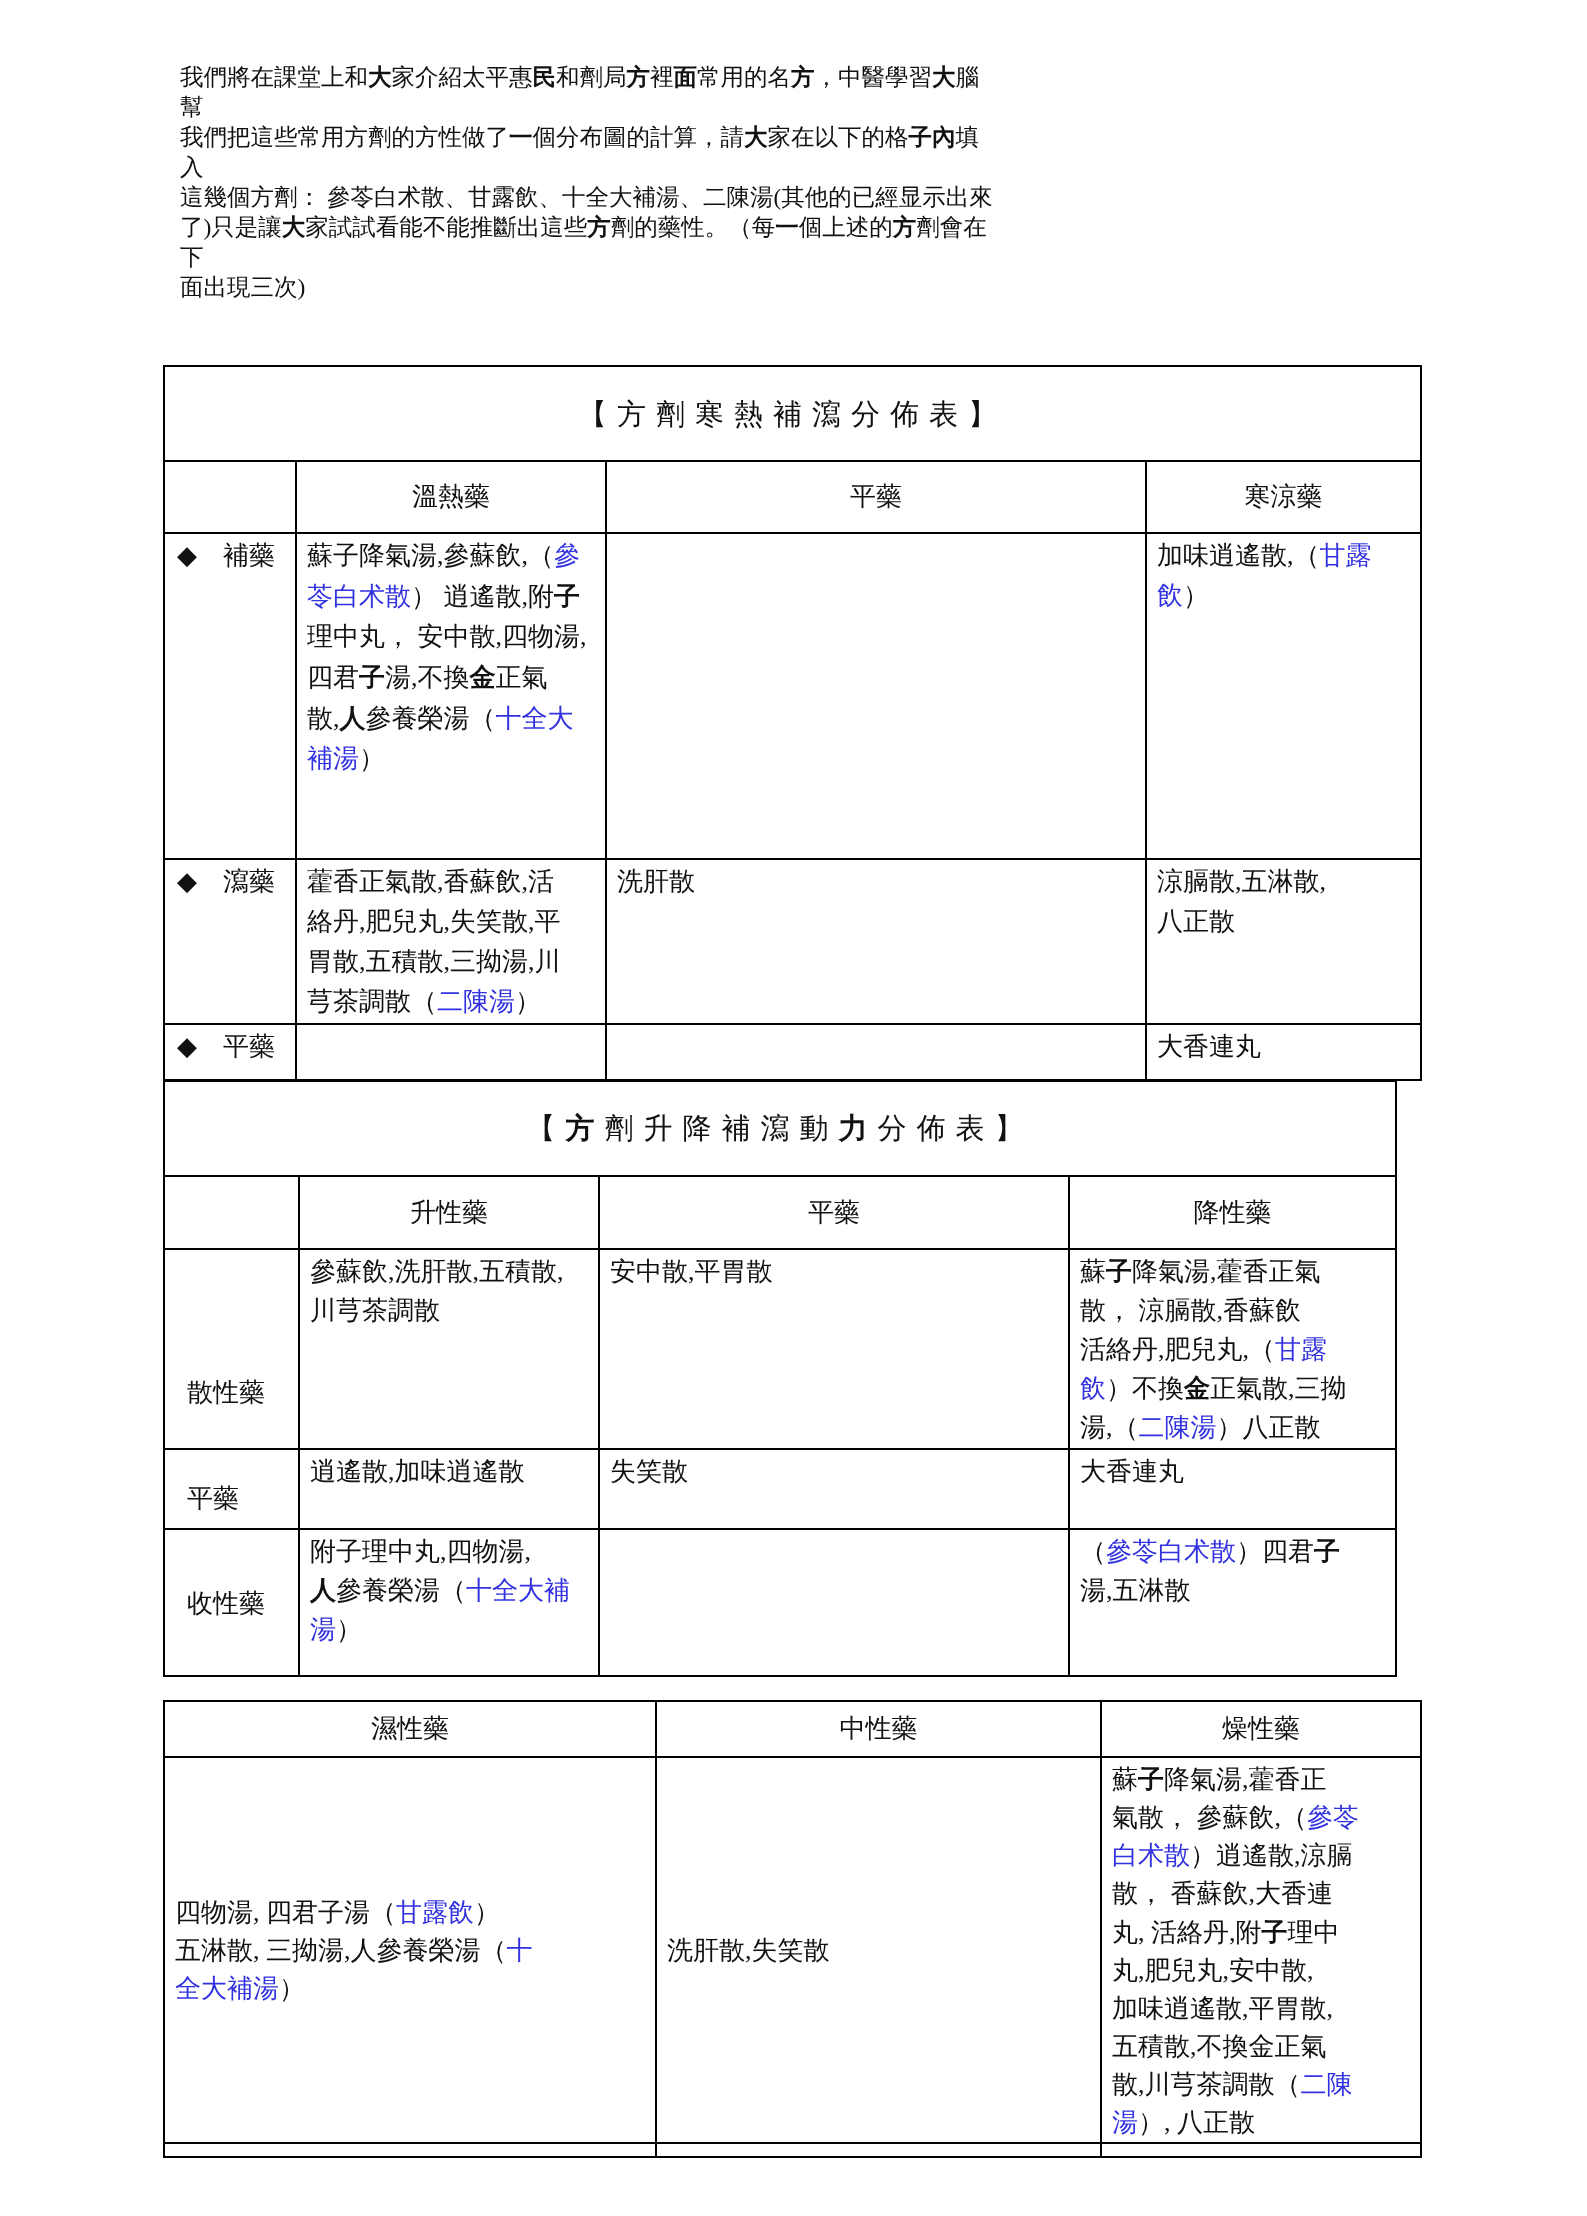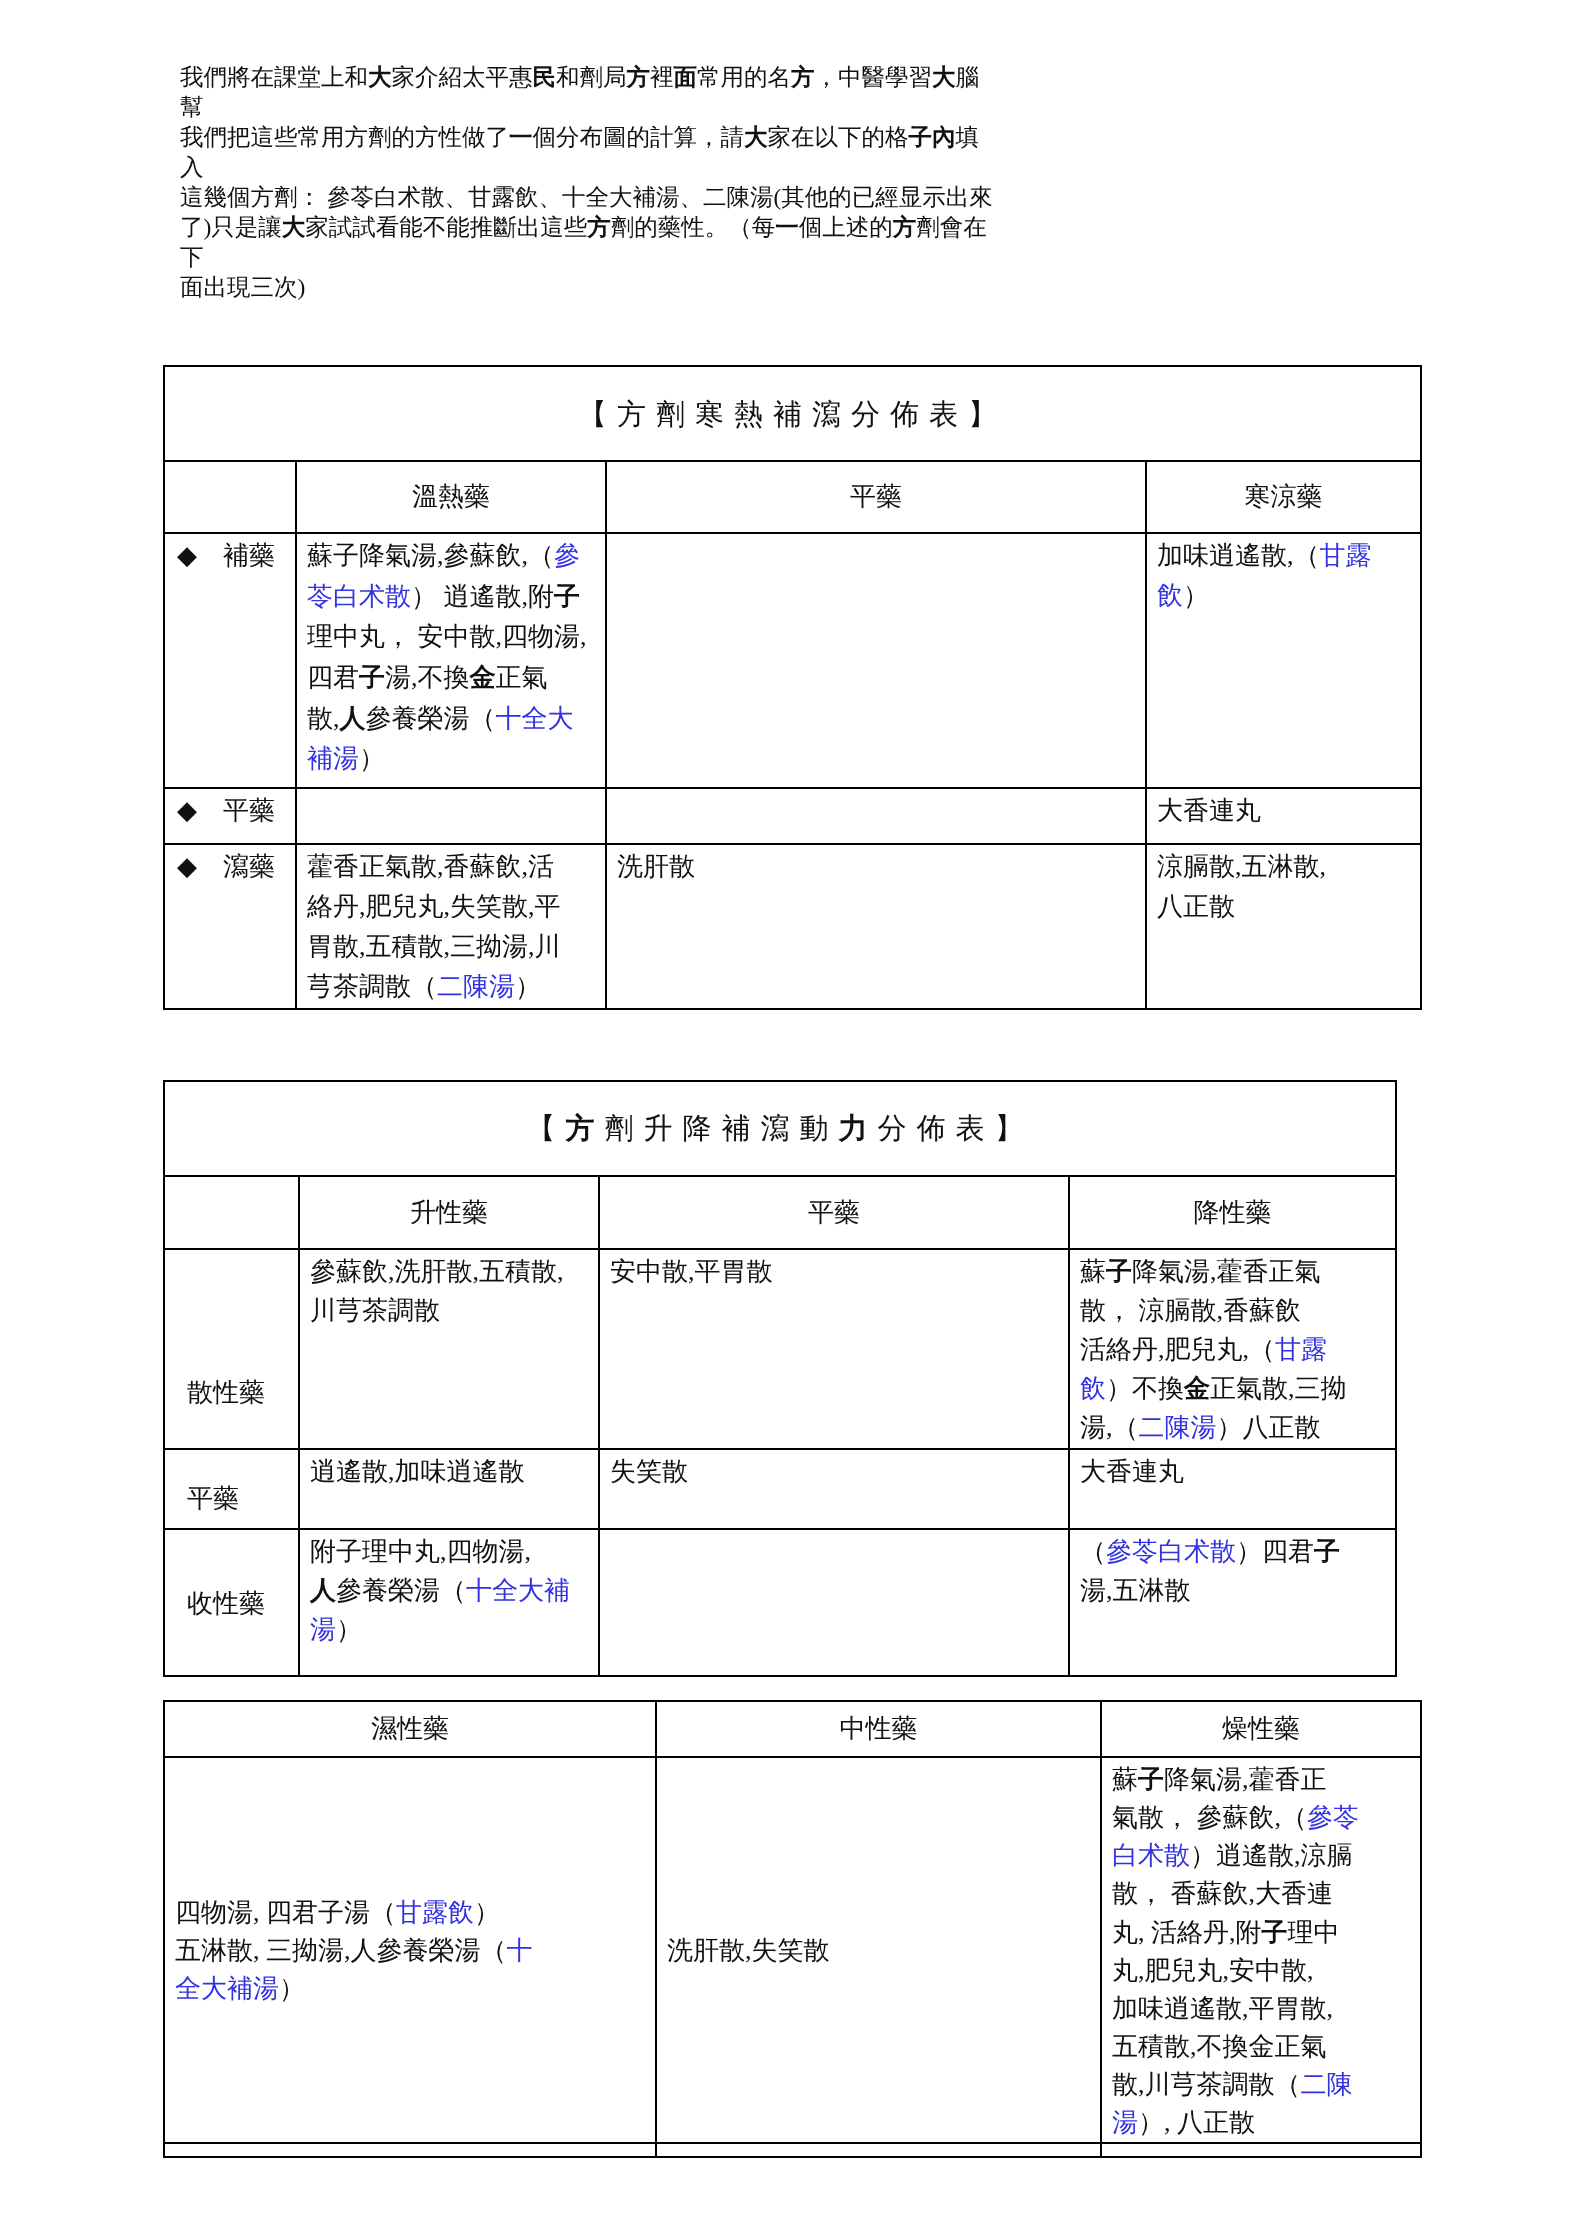--- a/index.html
+++ b/index.html
@@ -62,47 +62,47 @@
     <tbody>
       <tr style="height:95px">
         <td class="ttl" colspan="4"><span>【方劑寒熱補瀉分佈表】</span></td>
       </tr>
       <tr style="height:72px">
         <td class="hdr"></td>
         <td class="hdr">溫熱藥</td>
         <td class="hdr">平藥</td>
         <td class="hdr">寒涼藥</td>
       </tr>
-      <tr style="height:255px">
+      <tr style="height:326px">
         <td class="lbl"><span>◆　補藥</span></td>
         <td><span>蘇子降氣湯,參蘇飲,（</span><span style="color: rgb(50, 50, 224);">參
 苓白术散</span><span>） 逍遙散,附</span><span class="bd">子</span><span>
 理中丸， 安中散,四物湯,
 四君</span><span class="bd">子</span><span>湯,不換</span><span class="bd">金</span><span>正氣
 散,</span><span class="bd">人</span><span>參養榮湯（</span><span style="color: rgb(50, 50, 224);">十全大
 補湯</span><span>）</span></td>
         <td></td>
         <td><span>加味逍遙散,（</span><span style="color: rgb(50, 50, 224);">甘露
 飲</span><span>）</span></td>
       </tr>
-      <tr style="height:56px">
-        <td class="lbl"><span>◆　平藥</span></td>
-        <td></td>
-        <td></td>
-        <td><span>大香連丸</span></td>
-      </tr>
       <tr style="height:165px">
         <td class="lbl"><span>◆　瀉藥</span></td>
         <td><span>藿香正氣散,香蘇飲,活
 絡丹,肥兒丸,失笑散,平
 胃散,五積散,三拗湯,川
 芎茶調散（</span><span style="color: rgb(50, 50, 224);">二陳湯</span><span>）</span></td>
         <td><span>洗肝散</span></td>
         <td><span>涼膈散,五淋散,
 八正散</span></td>
+      </tr>
+      <tr style="height:56px">
+        <td class="lbl"><span>◆　平藥</span></td>
+        <td></td>
+        <td></td>
+        <td><span>大香連丸</span></td>
       </tr>
     </tbody>
   </table>
 
   <table class="tbl t2" style="left:163px; top:1080px; width:1232px;">
     <colgroup>
         <col style="width:135px">
         <col style="width:300px">
         <col style="width:470px">
         <col style="width:327px">

